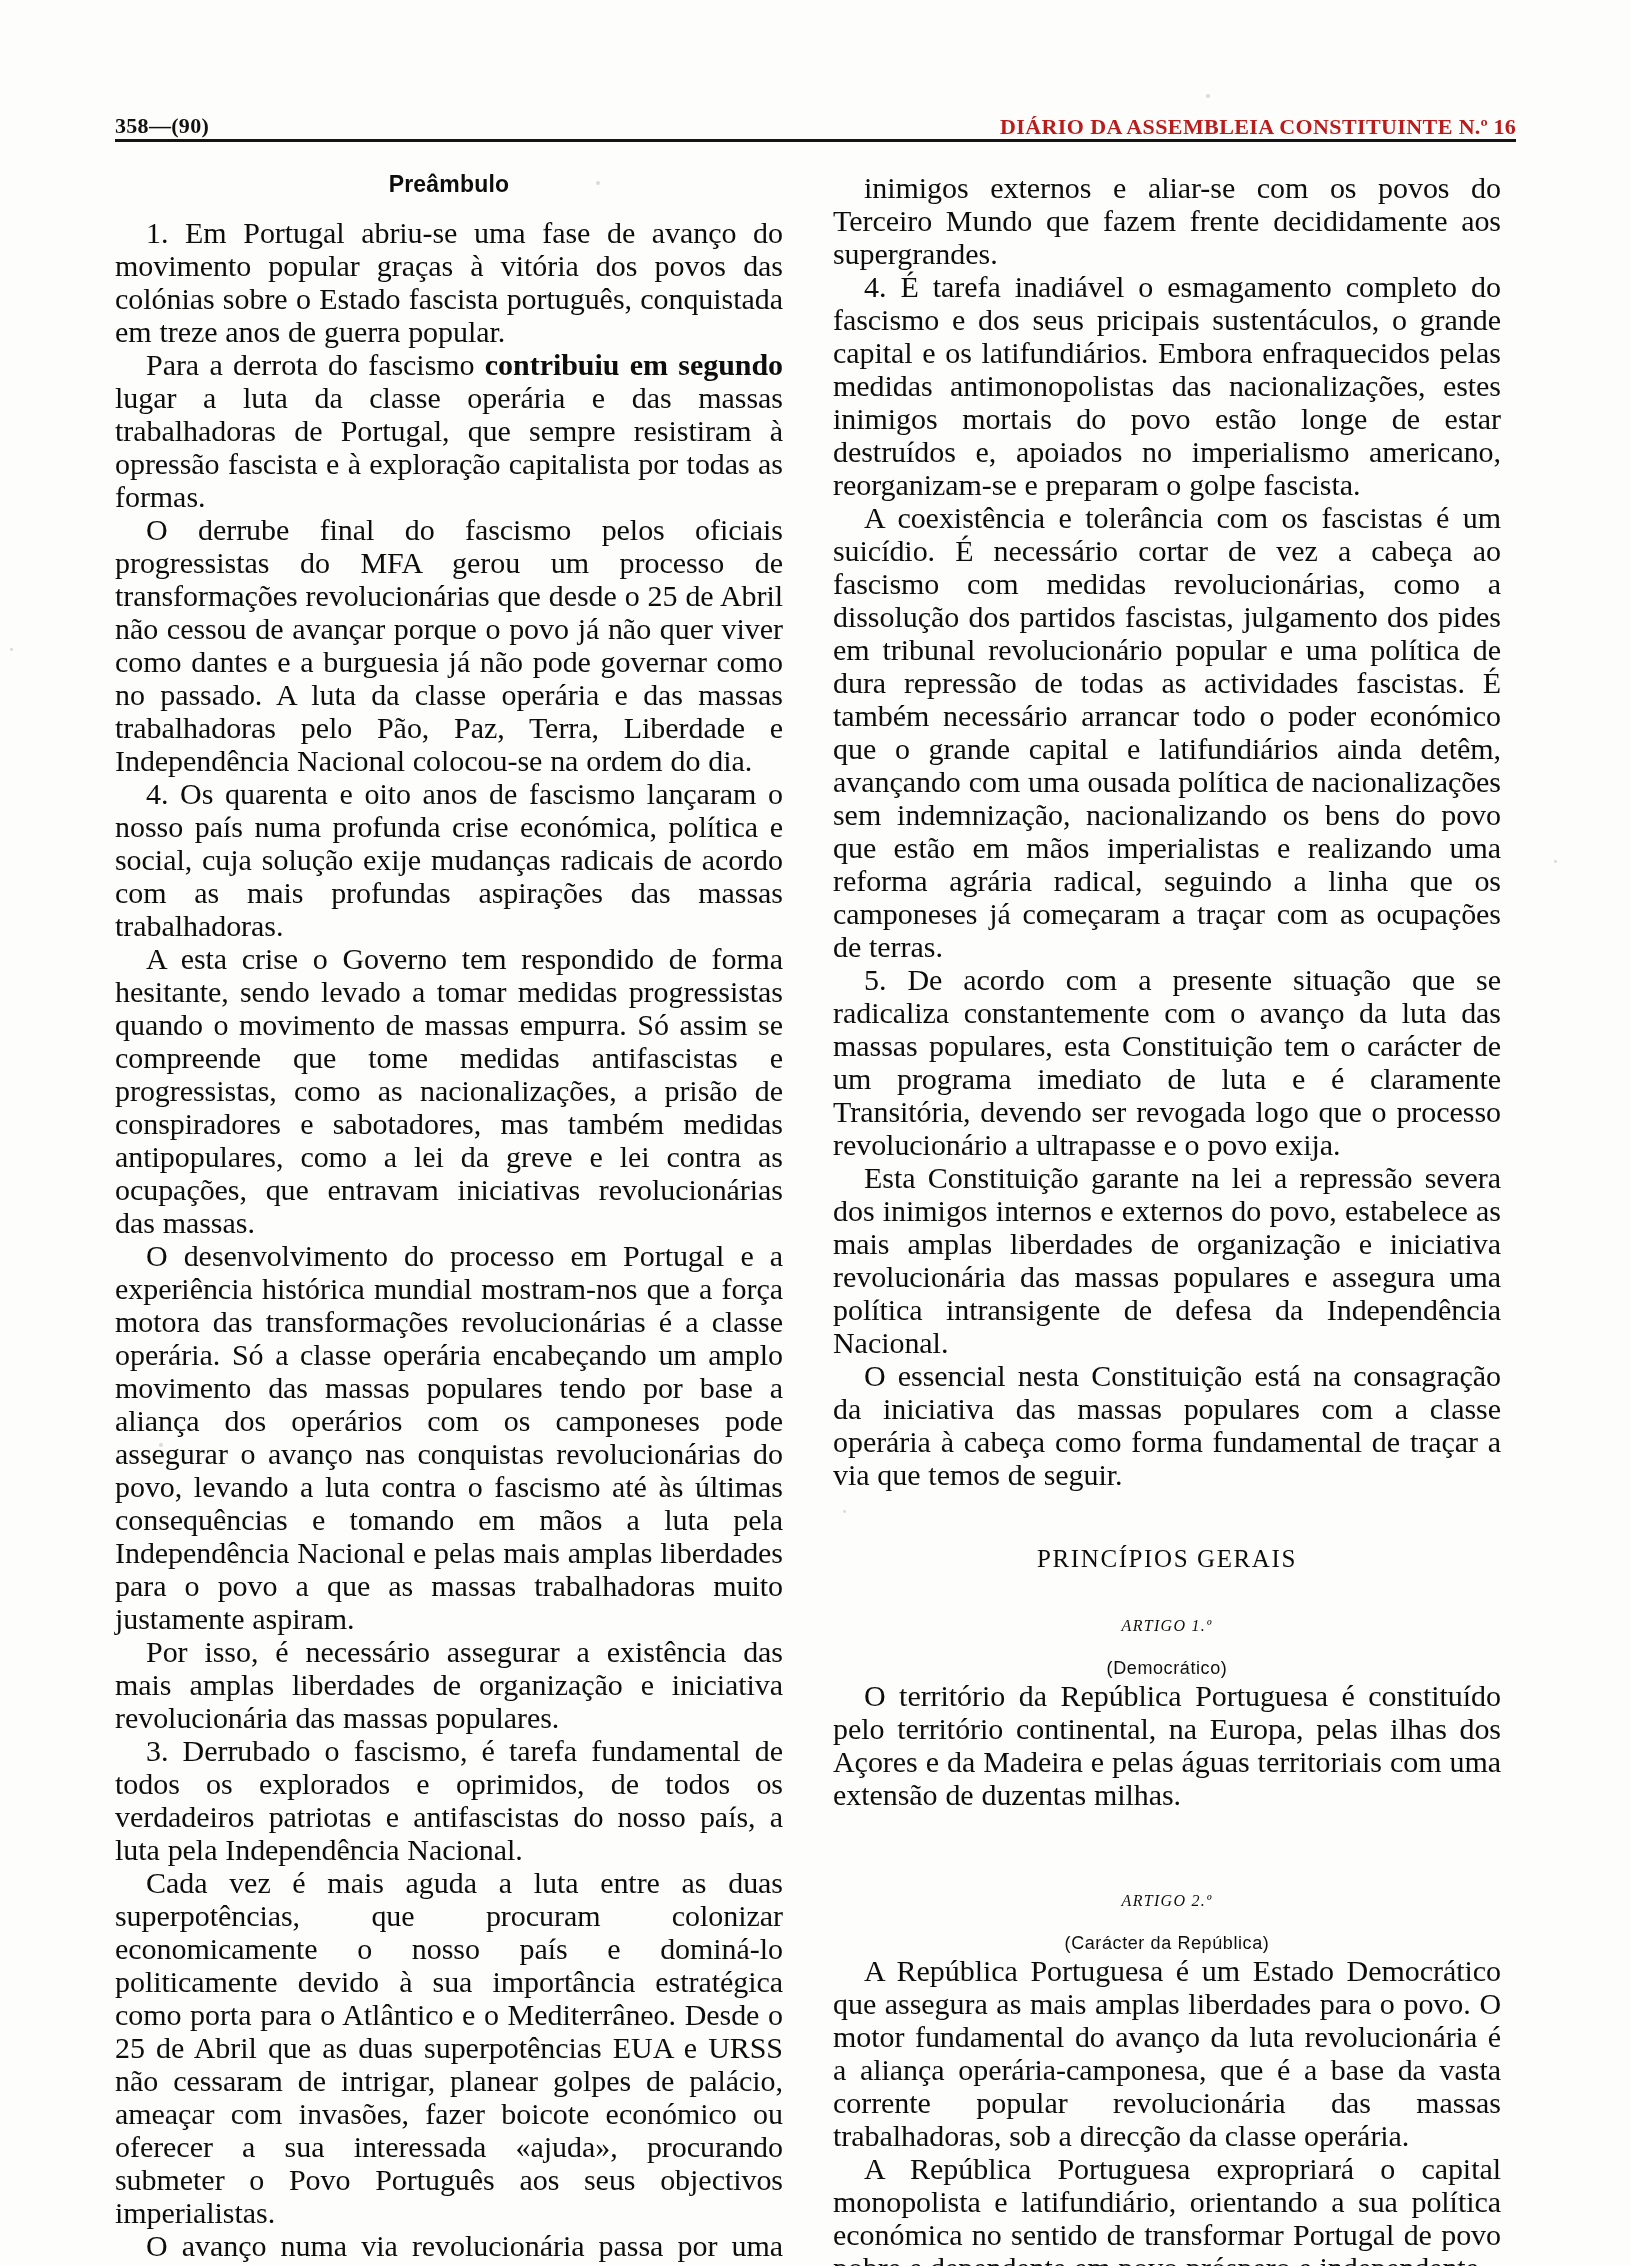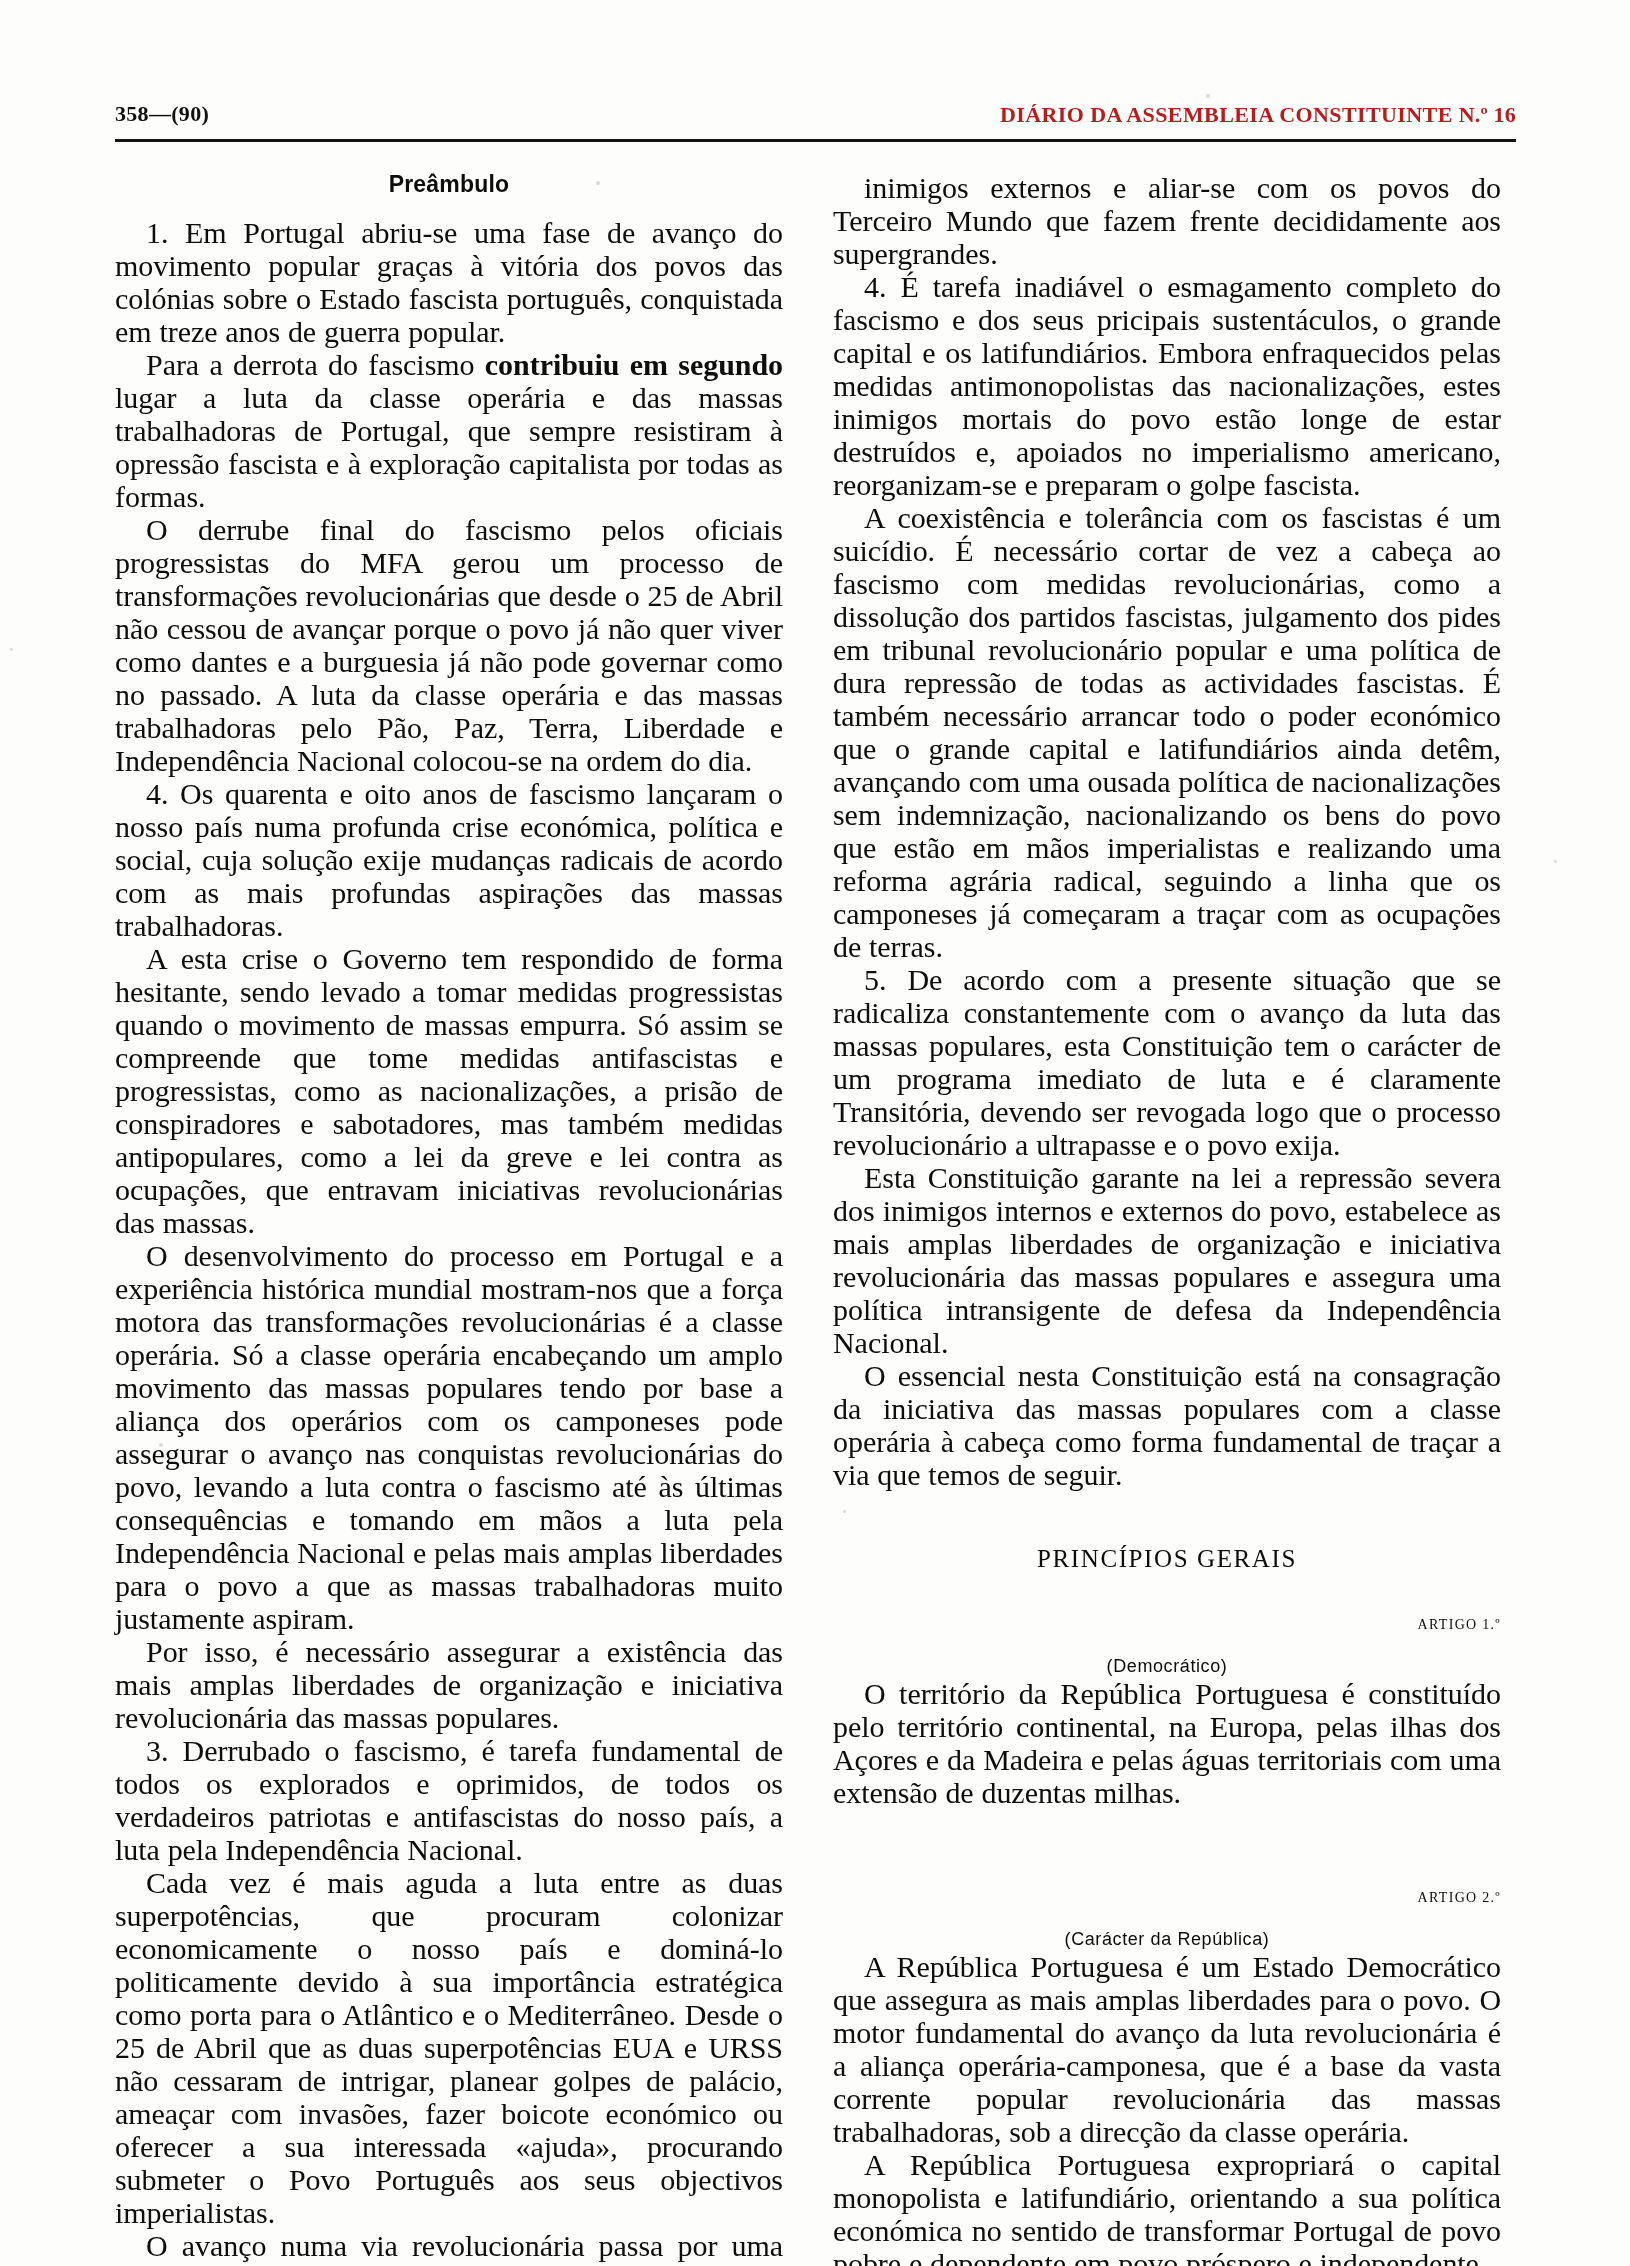--- a/index.html
+++ b/index.html
@@ -15,21 +15,21 @@
     background: #fdfdfb;
     overflow: hidden;
     font-family: "Liberation Serif", "DejaVu Serif", serif;
     color: #0d0d0d;
   }
 
   
   .running-head {
     position: absolute;
     left: 115px;
-    top: 101px;
+    top: 113px;
     width: 1401px;
     height: 35px;
   }
   .folio {
     position: absolute;
     left: 0;
     top: 0;
     font-family: "Liberation Serif", "DejaVu Serif", serif;
     font-weight: bold;
     font-size: 22px;
@@ -96,25 +96,26 @@
 
   
   .chapter-title {
     text-align: center;
     font-size: 25px;
     letter-spacing: 1.6px;
     margin: 54px 0 0 0;
     font-weight: normal;
   }
   .article-no {
-    text-align: right;
-    font-size: 14px;
+    text-align: center;
+    font-size: 16px;
     letter-spacing: 1.3px;
     margin: 44px 0 0 0;
     font-weight: normal;
+    font-style: italic;
   }
   .article-caption {
     text-align: center;
     font-family: "Liberation Sans", "DejaVu Sans", sans-serif;
     font-size: 18px;
     letter-spacing: 0.6px;
     margin: 23px 0 0 0;
   }
   .after-caption { margin-top: 35px; }
   .spacer-lg { height: 37px; }

